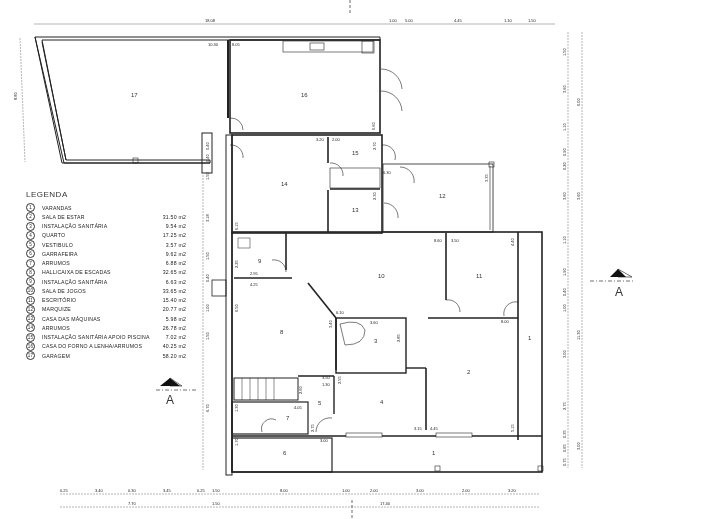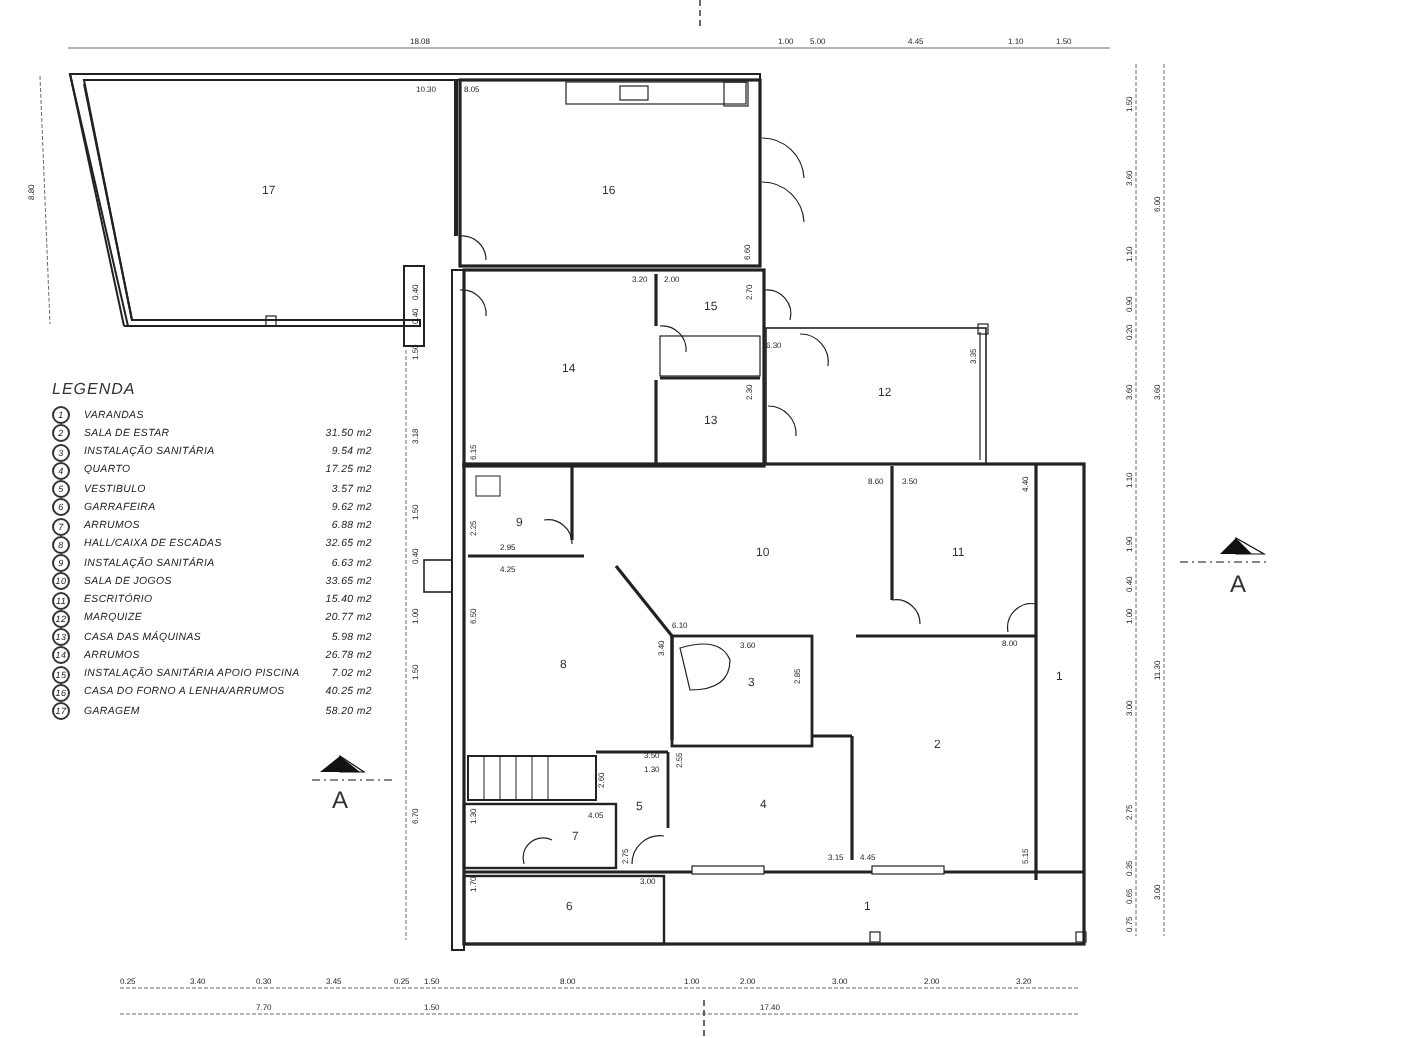--- a/index.html
+++ b/index.html
@@ -1,18 +1,18 @@
 <!DOCTYPE html>
 <html><head>
 <meta charset="utf-8">
 <style>
   html,body{margin:0;padding:0;background:#fff;}
   body{width:705px;height:519px;position:relative;overflow:hidden;font-family:"Liberation Sans",sans-serif;color:#111;}
   svg{position:absolute;left:0;top:0;}
-  .legend{position:absolute;left:26px;top:190px;width:160px;font-size:5.2px;letter-spacing:0.2px;color:#222;font-style:italic;}
+  .legend{position:absolute;left:26px;top:190px;width:160px;font-size:5.2px;letter-spacing:0.2px;color:#222;}
   .legend-title{font-size:8px;letter-spacing:0.5px;margin-bottom:4px;color:#333;}
   .legend-row{display:flex;align-items:center;height:9.25px;}
   .legend-num{width:7px;height:7px;border:0.6px solid #333;border-radius:50%;font-size:4.5px;display:flex;align-items:center;justify-content:center;margin-right:7px;flex-shrink:0;}
   .legend-name{flex:1;white-space:nowrap;}
   .legend-area{width:48px;text-align:right;white-space:nowrap;}
   .dim{font-size:4px;fill:#222;font-family:"Liberation Sans",sans-serif;}
   .room{font-size:6px;fill:#333;font-family:"Liberation Sans",sans-serif;}
   .sec{font-size:12px;fill:#333;font-family:"Liberation Sans",sans-serif;}
 </style>
 </head>

